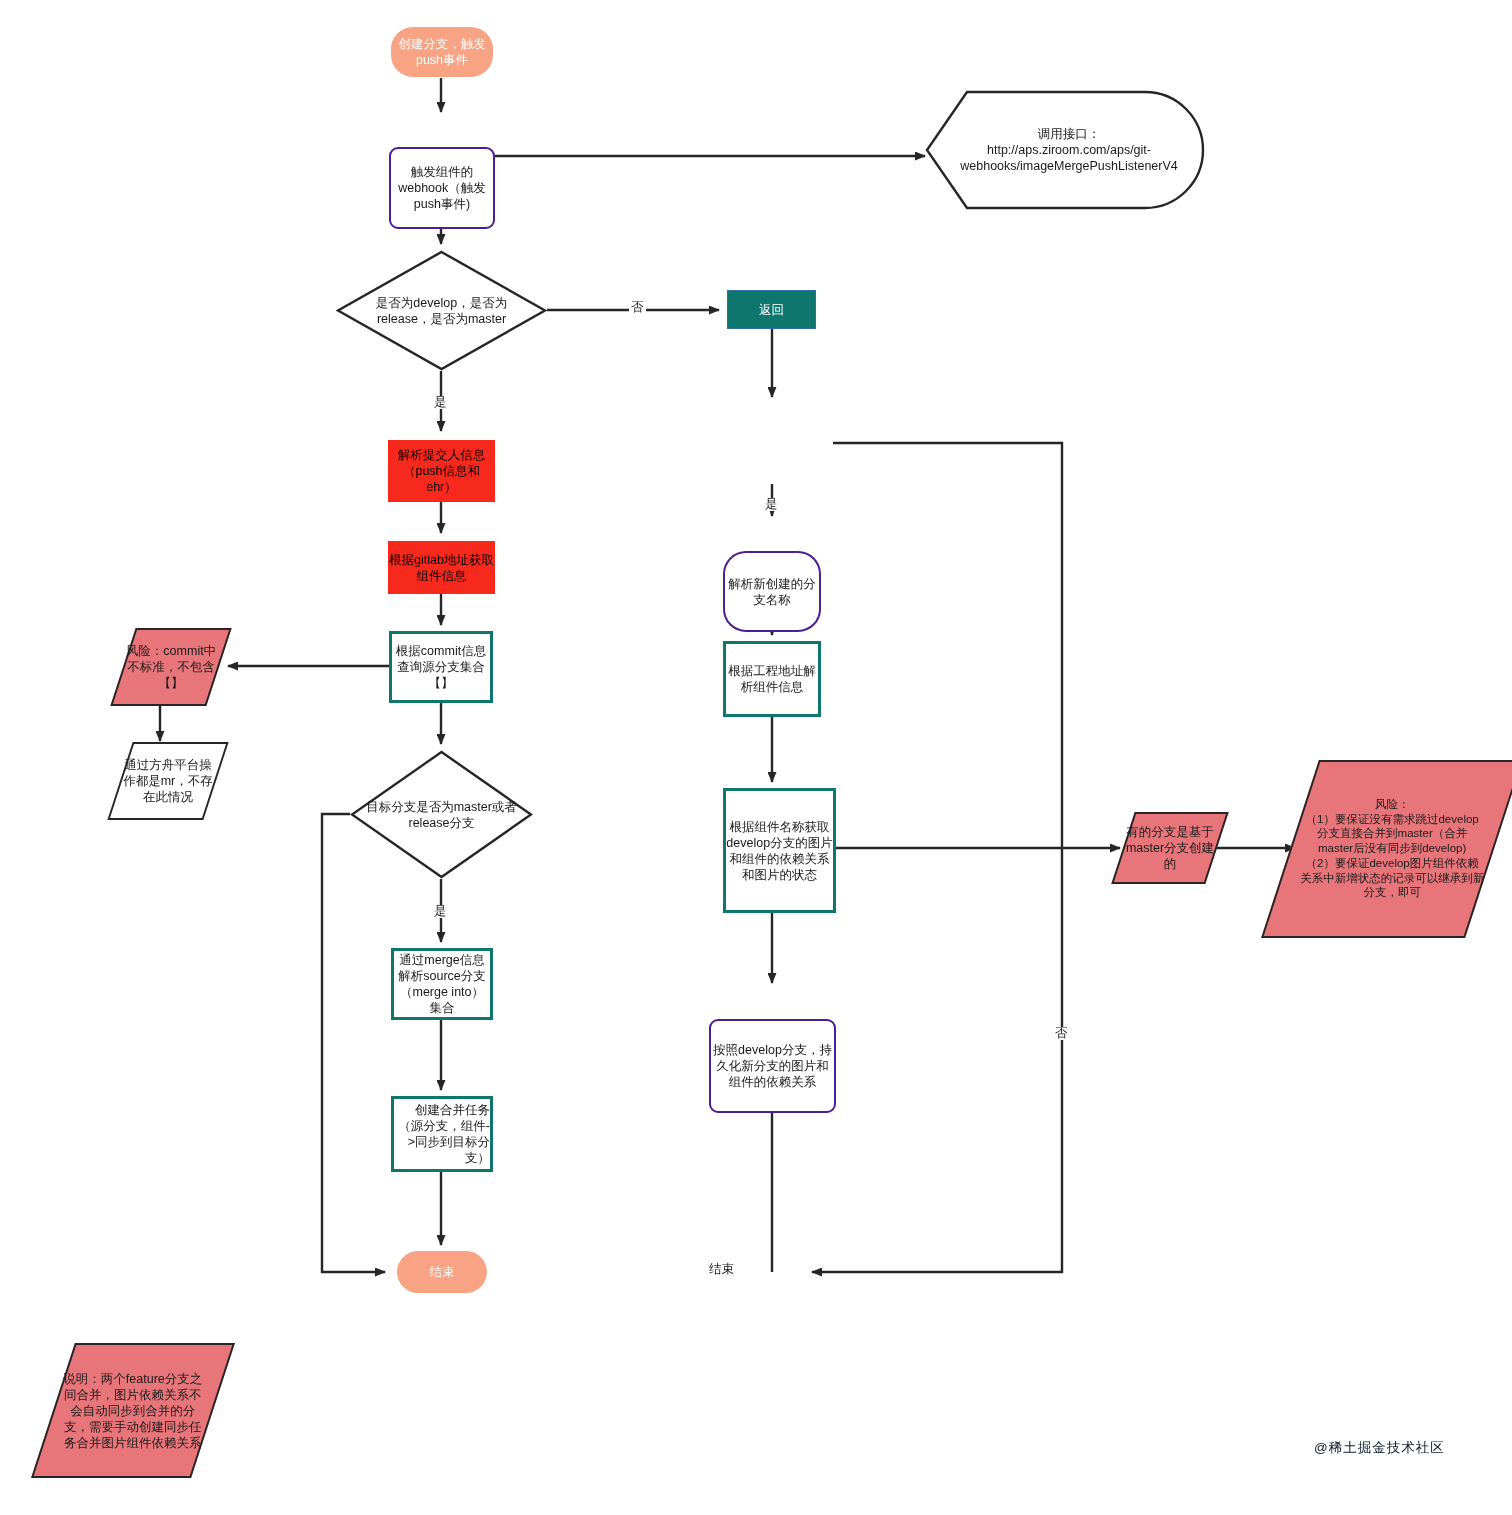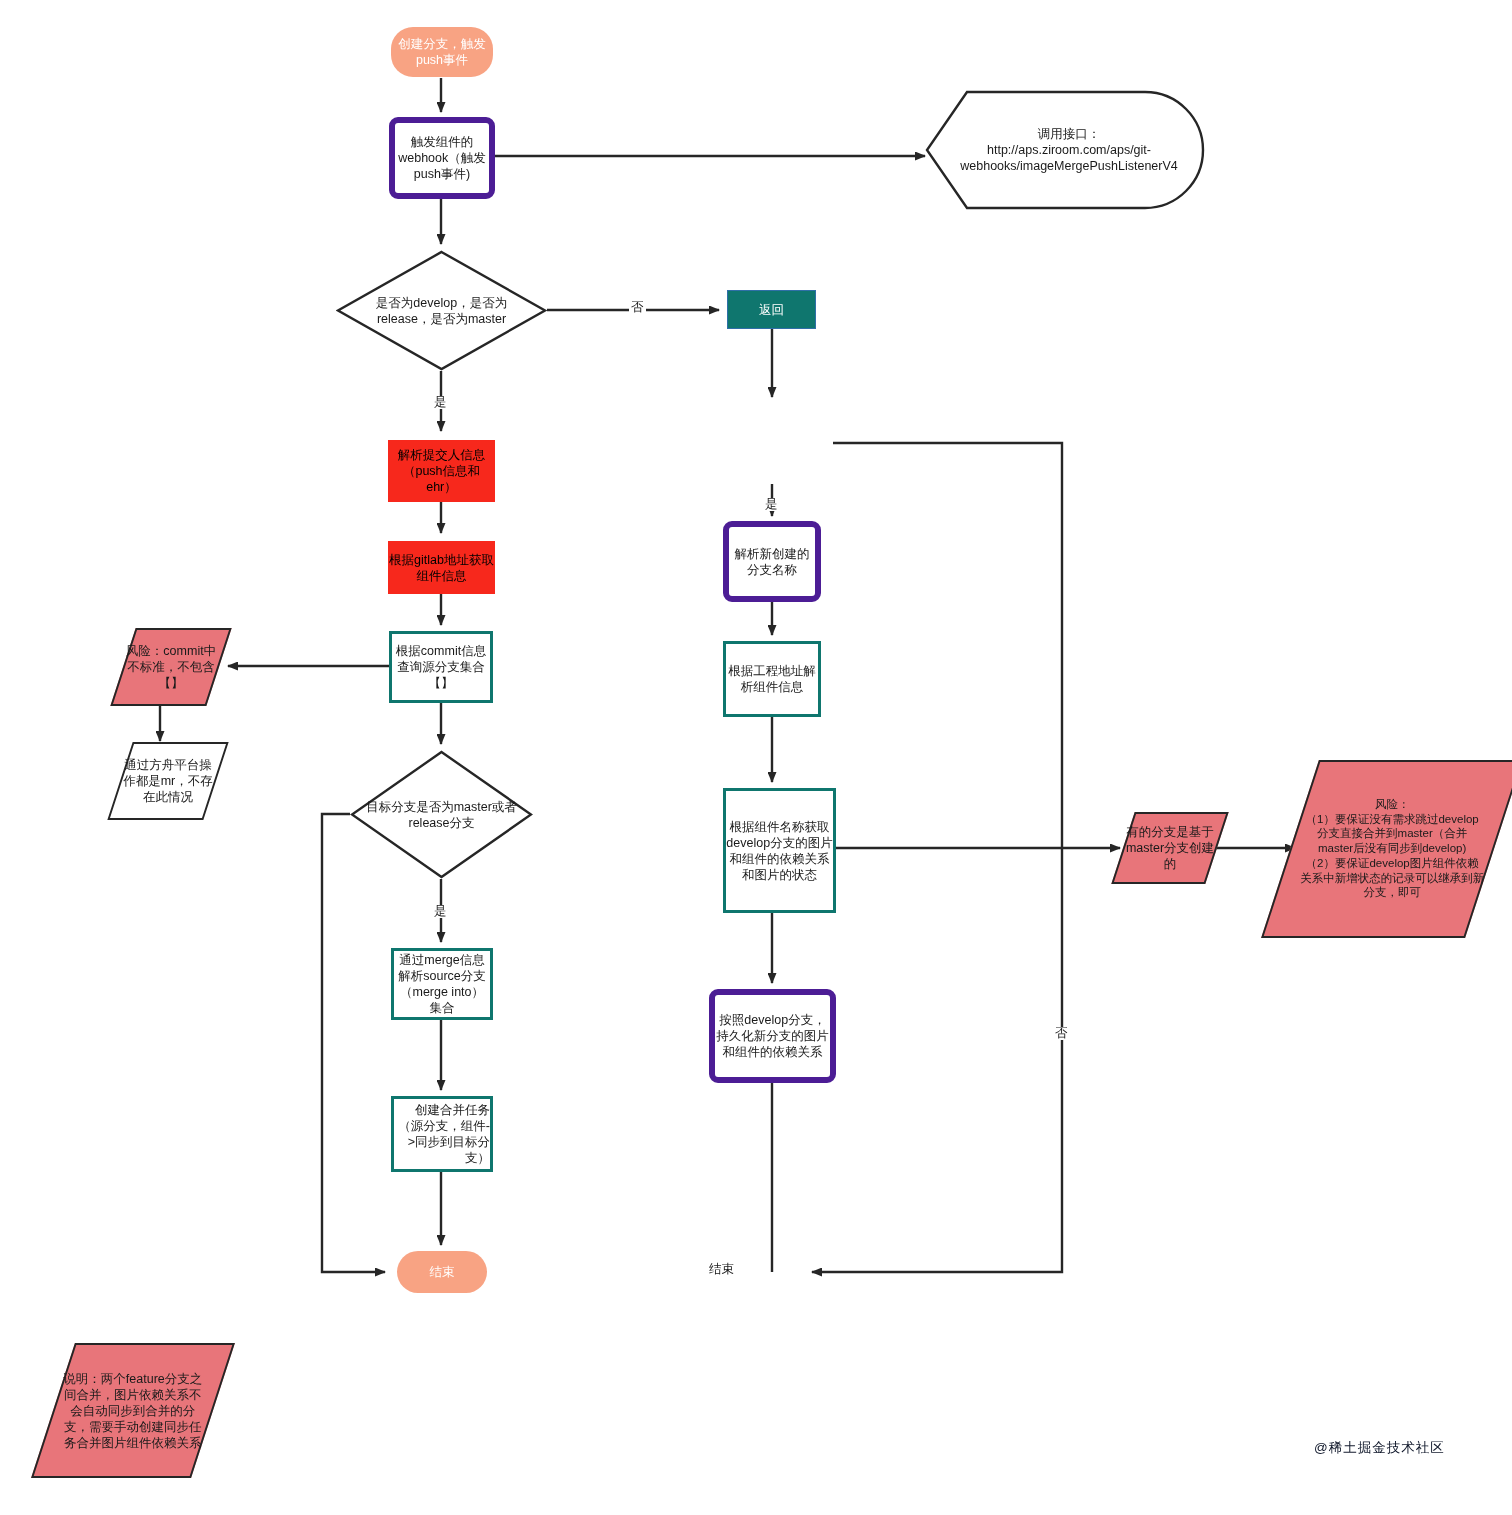--- a/index.html
+++ b/index.html
@@ -31,23 +31,24 @@
     text-align: center;
     line-height: 1.28;
     color: #1a1a1a;
     white-space: pre-line;
   }
   .proc {
     border: 3px solid #0f766e;
     background: #ffffff;
   }
   .proc-round {
-    border: 6px solid #4c1d95;
+    border: 2px solid #4c1d95;
     background: #ffffff;
     border-radius: 9px;
+    margin-top: 30px;
   }
   .term {
     background: #f8a383;
     border-radius: 22px;
     color: #ffffff;
   }
   .redbox {
     background: #f7281c;
     color: #000000;
     border: none;
@@ -212,21 +213,21 @@
 
   <div class="node proc f12" style="left:391px; top:948px; width:102px; height:72px;">
     <span>通过merge信息解析source分支（merge into）集合</span>
   </div>
 
   <div class="node proc f12" style="left:391px; top:1096px; width:102px; height:76px;text-align:right;">
     <span>创建合并任务（源分支，组件-&gt;同步到目标分支）</span>
   </div>
 
 
-  <div class="node proc-round f12" style="left:723px; top:521px; width:98px; height:81px;">
+  <div class="node proc-round f12" style="left:723px; top:521px; width:98px; height:81px;border-radius:23px;">
     <span>解析新创建的分支名称</span>
   </div>
 
   <div class="node proc f12" style="left:723px; top:641px; width:98px; height:76px;">
     <span>根据工程地址解析组件信息</span>
   </div>
 
   <div class="node proc f12" style="left:723px; top:788px; width:113px; height:125px;">
     <span>根据组件名称获取develop分支的图片和组件的依赖关系和图片的状态</span>
   </div>

